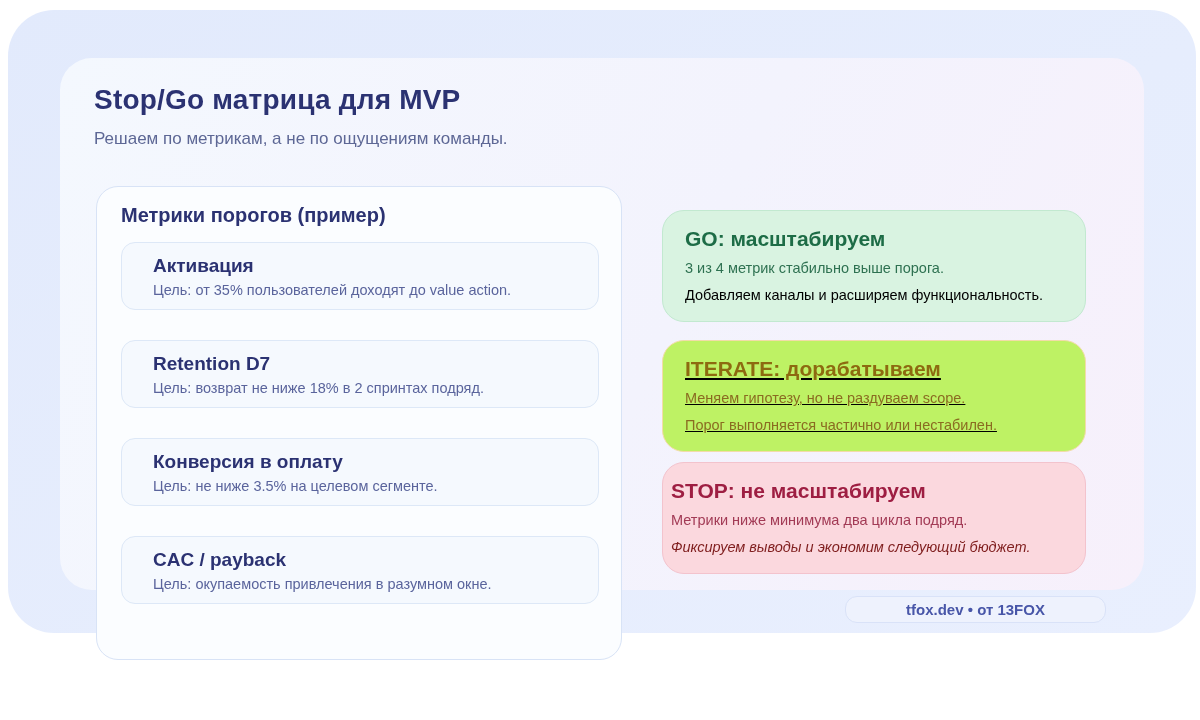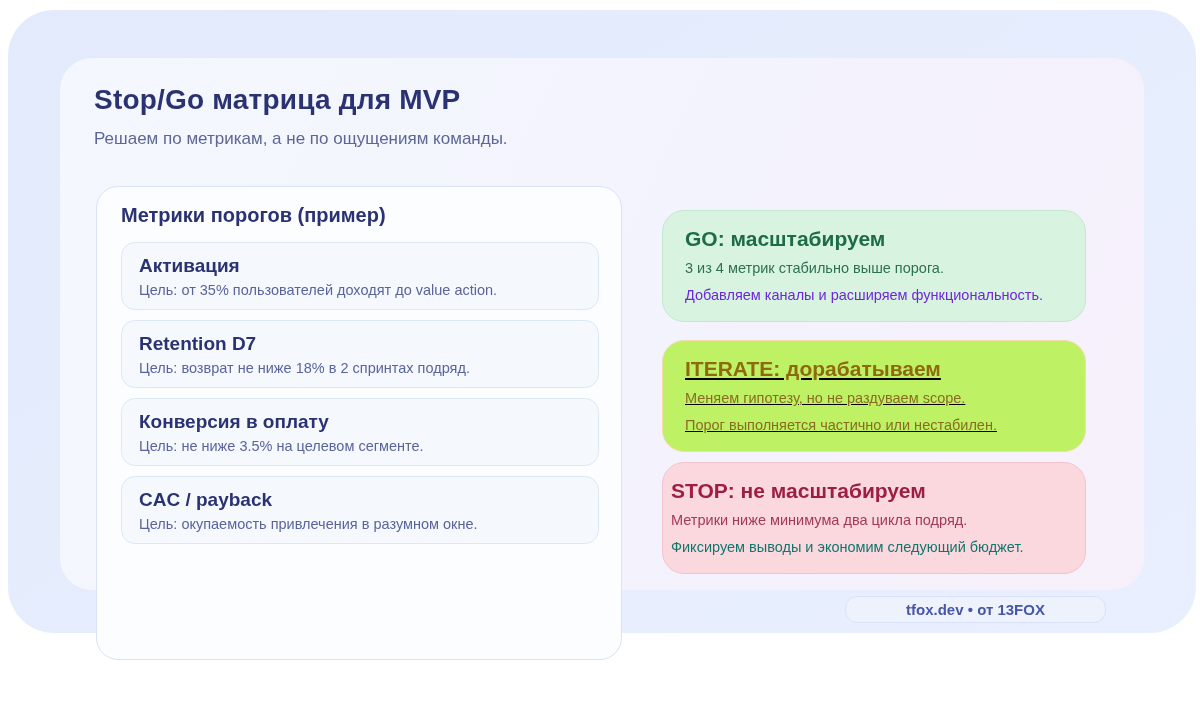--- a/index.html
+++ b/index.html
@@ -52,22 +52,22 @@
     font-weight: 700;
     color: #2b3272;
     margin: 2px 0 15px 0;
   }
   .metric-card {
     width: 478px;
     height: 68px;
     background: #f5f9fe;
     border: 1px solid #dde8f7;
     border-radius: 14px;
-    padding: 11px 17px;
-    margin-bottom: 10px;
+    padding: 11px 31px;
+    margin-bottom: 30px;
   }
   .metric-name {
     font-size: 19px;
     font-weight: 700;
     color: #2b3272;
     line-height: 1.25;
   }
   .metric-goal {
     font-size: 14.5px;
     color: #5a649c;
@@ -144,31 +144,31 @@
   <div class="metric-card">
     <div class="metric-name">CAC / payback</div>
     <div class="metric-goal">Цель: окупаемость привлечения в разумном окне.</div>
   </div>
 </div>
 
 <div class="decision-col">
   <div class="decision pos-0" style="background: rgb(217, 243, 225); border-color: rgb(194, 233, 208); border-radius: 22px;">
     <div class="d-title" style="color: rgb(29, 108, 70);">GO: масштабируем</div>
     <div class="d-line" style="color: rgb(46, 113, 81);">3 из 4 метрик стабильно выше порога.</div>
-    <div class="d-line" style="color: #6d28d9;">Добавляем каналы и расширяем функциональность.</div>
+    <div class="d-line" style="color: #000000;">Добавляем каналы и расширяем функциональность.</div>
   </div>
 
   <div class="decision pos-1" style="background: #bef264; border-color: rgb(242, 220, 168); text-decoration: underline;">
     <div class="d-title" style="color: rgb(141, 106, 16);">ITERATE: дорабатываем</div>
     <div class="d-line" style="color: rgb(138, 108, 33);">Меняем гипотезу, но не раздуваем scope.</div>
     <div class="d-line" style="color: rgb(138, 108, 33);">Порог выполняется частично или нестабилен.</div>
   </div>
 
   <div class="decision pos-2" style="background: rgb(251, 216, 222); border-color: rgb(243, 195, 205); padding-left: 8px;">
     <div class="d-title" style="color: rgb(158, 30, 66);">STOP: не масштабируем</div>
     <div class="d-line" style="color: rgb(162, 58, 85);">Метрики ниже минимума два цикла подряд.</div>
-    <div class="d-line" style="color: #0f766e;">Фиксируем выводы и экономим следующий бюджет.</div>
+    <div class="d-line" style="color: #7f1d1d; font-style: italic;">Фиксируем выводы и экономим следующий бюджет.</div>
   </div>
 </div>
 
 <div class="footer-badge">
   <span>tfox.dev • от 13FOX</span>
 </div>
 
 </body></html>

